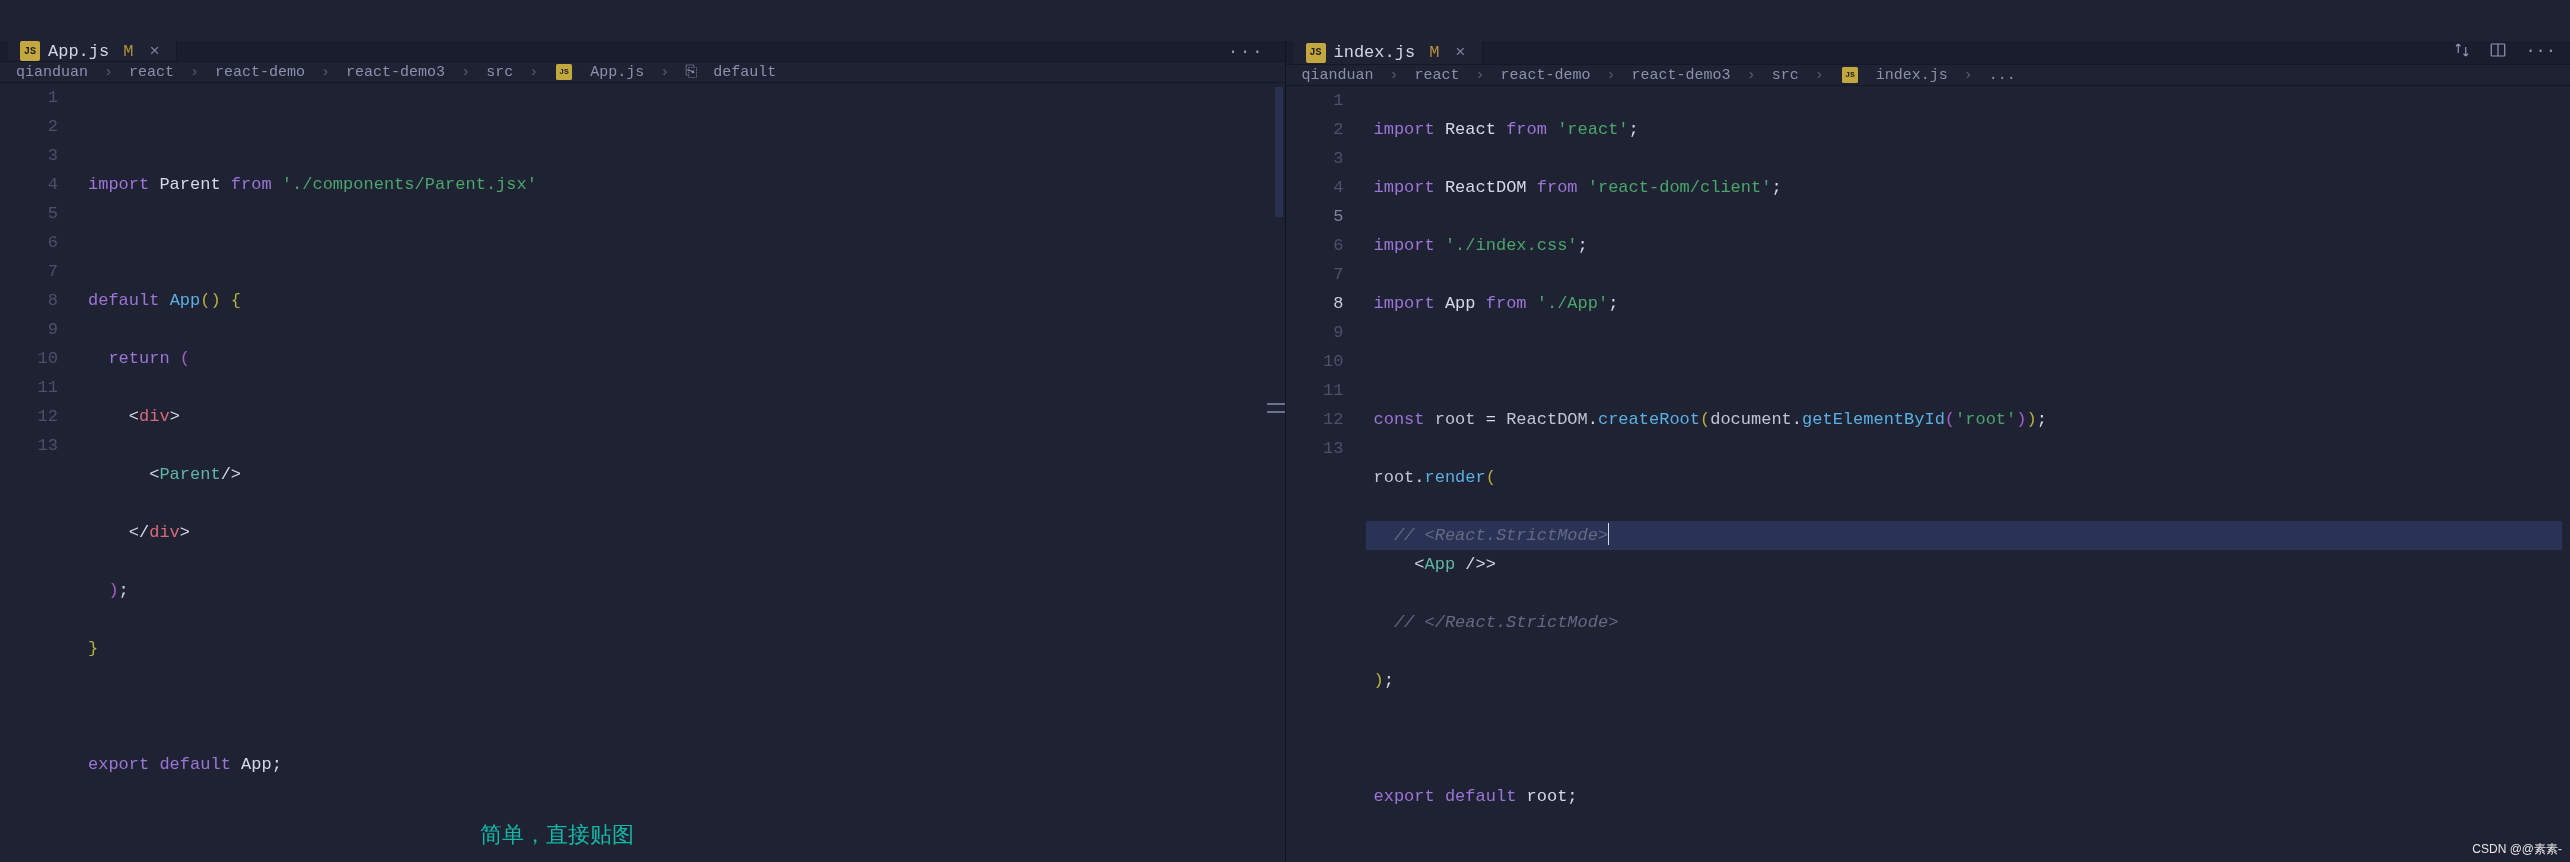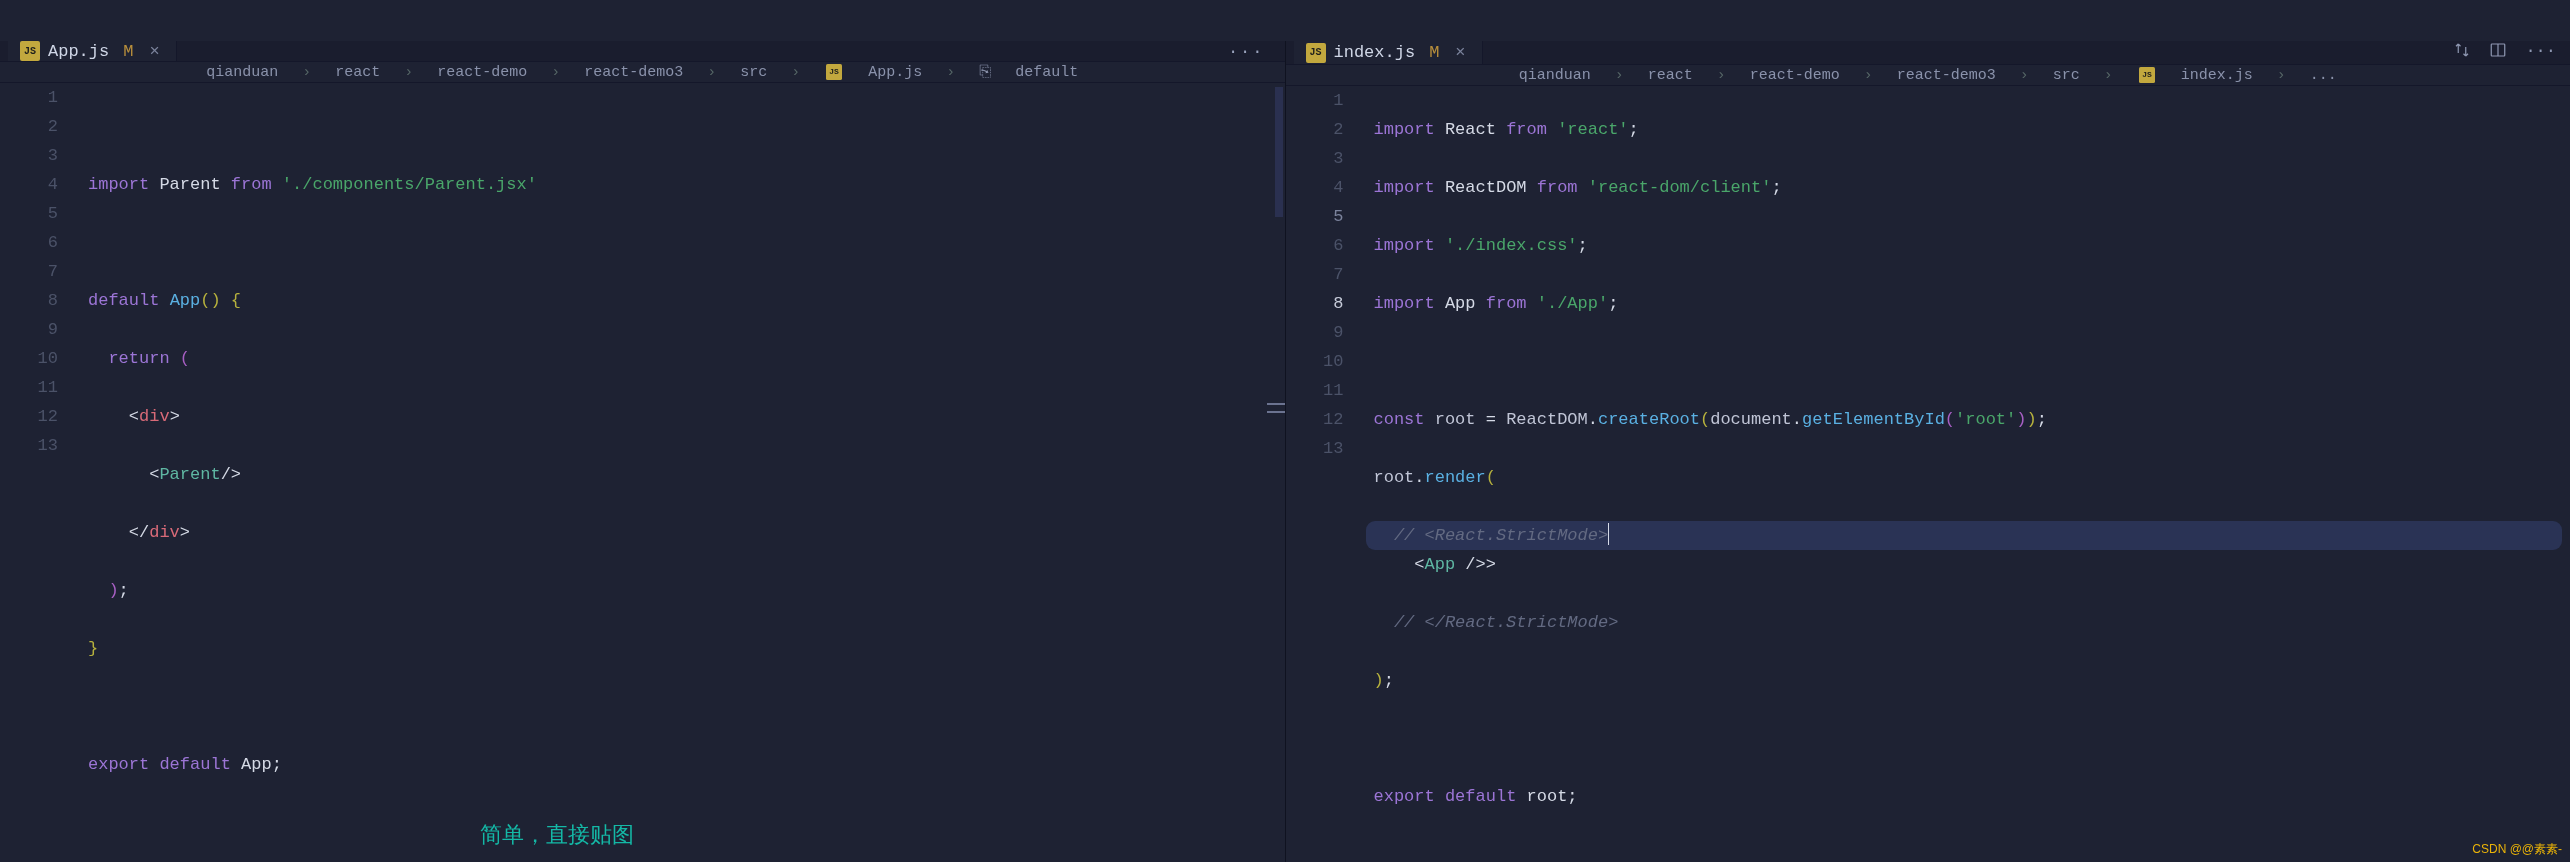--- a/index.html
+++ b/index.html
@@ -37,24 +37,23 @@
   .js-badge {
     display: inline-flex; align-items: center; justify-content: center;
     width: 20px; height: 20px; background: #c2a83e; color: #1e1f1c;
     font-size: 10px; font-weight: 700; border-radius: 2px;
   }
   .tabbar .spacer { flex: 1; }
   .tabbar .dots { color: #9aa3bd; padding: 0 20px; letter-spacing: 2px; }
   .tabbar .icons { display: flex; gap: 18px; padding-right: 14px; color: #8f98b2; }
 
   .breadcrumb {
-    height: 34px; display: flex; align-items: center; gap: 24px;
+    height: 34px; display: flex; align-items: center; gap: 16px;
     padding: 0 16px; font-size: 15px; color: #8a92ab; background: #1e2233;
     border-bottom: 1px solid #14172a;
-    justify-content: center;
   }
   .breadcrumb .sep { color: #566; }
   .breadcrumb .sym { color: #8a92ab; }
 
   .editor { flex: 1; display: flex; position: relative; line-height: 29px; }
   .gutter { width: 80px; text-align: right; padding-right: 22px; color: #4b5268; user-select: none; }
   .gutter .ln { height: 29px; }
   .code { flex: 1; padding-left: 8px; white-space: pre; position: relative; }
   .code .row { height: 29px; }
 
@@ -65,30 +64,30 @@
   .str  { color: #4aa66a; }                             
   .tag  { color: #d86a78; }
   .br   { color: #b6b13d; }                             
   .br2  { color: #a75fc3; }                             
   .cm   { color: #636a82; font-style: italic; }         
   .id2  { color: #c0c5d6; }
 
   .minimap-mark { position: absolute; right: 2px; top: 4px; width: 8px; height: 130px; background: #2a3050; }
   .minimap-bracket { position: absolute; right: 0; top: 320px; width: 18px; height: 2px; background: #6b7390; box-shadow: 0 8px 0 #6b7390; }
 
-  .hl { background: #2a3355; display: inline-block; width: 100%; margin-left: -8px; padding-left: 8px; border-radius: 9px; }
+  .hl { background: #2a3355; display: inline-block; width: 100%; margin-left: -8px; padding-left: 8px; }
   .cursor { display: inline-block; width: 1px; height: 22px; background: #d6dbe8; vertical-align: middle; margin-bottom: 3px; }
 
   .annot {
     position: absolute; left: 480px; bottom: 12px;
     color: #14b8a6; font-size: 22px; font-family: "PingFang SC","Microsoft YaHei",sans-serif;
   }
   .watermark {
     position: absolute; right: 8px; bottom: 4px;
-    color: #eab308; font-size: 12px; font-family: sans-serif; margin-left: 34px;
+    color: #e5e5e5; font-size: 12px; font-family: sans-serif; margin-left: 34px;
   }
 
   svg { width: 18px; height: 18px; stroke: currentColor; fill: none; stroke-width: 1.6; }
 </style>
 </head>
 <body>
 
 <div class="split">
 
   <div class="pane">

